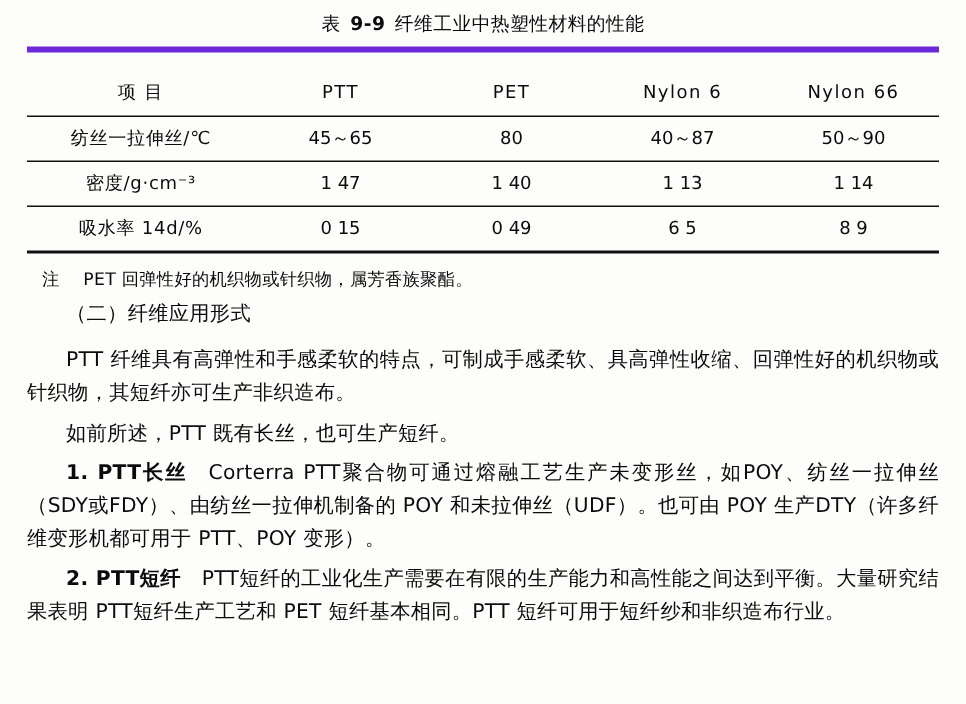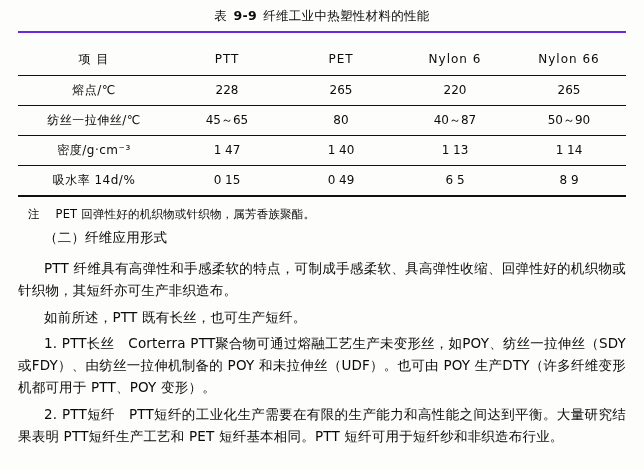--- a/index.html
+++ b/index.html
@@ -43,21 +43,21 @@
     text-align: center;
     padding: 4px 2px 5px 2px;
     border-left: none;
     border-right: none;
     border-top: 1px solid #111;
     border-bottom: none;
     height: 20px;
     vertical-align: middle;
   }
   table.perf tr.head td {
-    border-top: 2px solid #6d28d9;
+    border-top: 4px solid #6d28d9;
     border-bottom: 1px solid #111;
     padding-top: 16px;
     padding-bottom: 6px;
   }
   table.perf tr.head td.hcell {
     letter-spacing: 1px;
   }
   table.perf tr.last td {
     border-bottom: 2px solid #111;
   }
@@ -80,21 +80,21 @@
     text-align: justify;
     letter-spacing: 0.2px;
   }
   .body-text.indent {
     text-indent: 26px;
   }
   .body-text.tight {
     margin-top: 5px;
   }
   .lead {
-    font-weight: normal;
+    font-weight: bold;
     margin-top: 21px;
   }
   .sp {
     display: inline-block;
     width: 14px;
   }
 </style>
 </head>
 <body>
 
@@ -114,27 +114,20 @@
       <col style="width:114px">
       <col style="width:114px">
     </colgroup>
     <tbody>
       <tr class="head">
         <td class="hcell">项    目</td>
         <td class="hcell">PTT</td>
         <td class="hcell">PET</td>
         <td class="hcell">Nylon 6</td>
         <td class="hcell">Nylon 66</td>
-      </tr>
-      <tr>
-        <td class="rowlabel">熔点/℃</td>
-        <td>228</td>
-        <td>265</td>
-        <td>220</td>
-        <td>265</td>
       </tr>
       <tr>
         <td class="rowlabel">纺丝一拉伸丝/℃</td>
         <td>45～65</td>
         <td>80</td>
         <td>40～87</td>
         <td>50～90</td>
       </tr>
       <tr>
         <td class="rowlabel">密度/g·cm⁻³</td>

